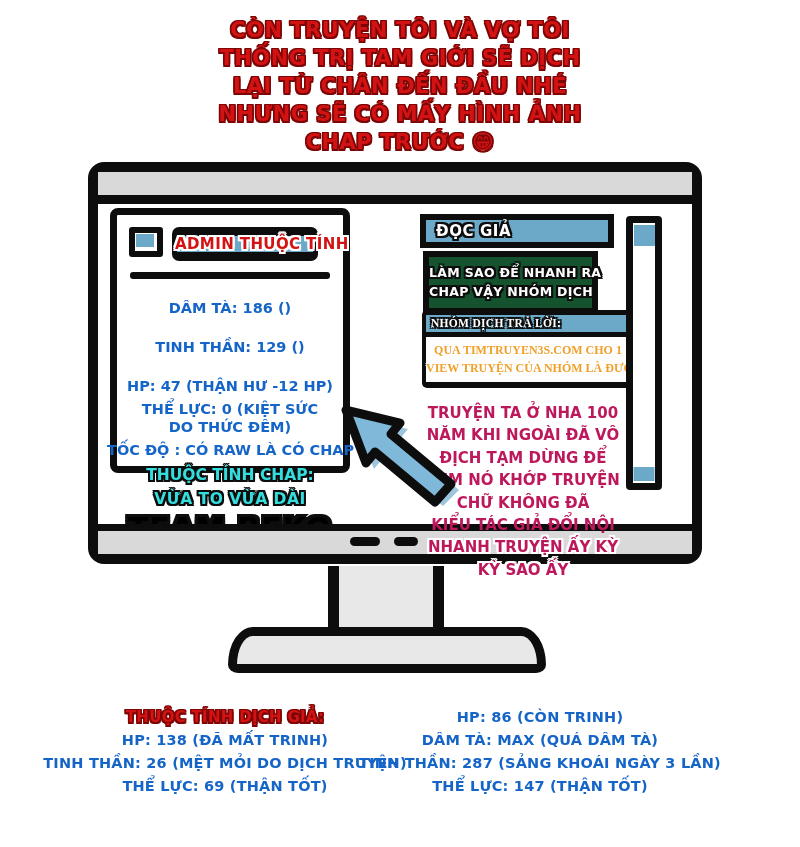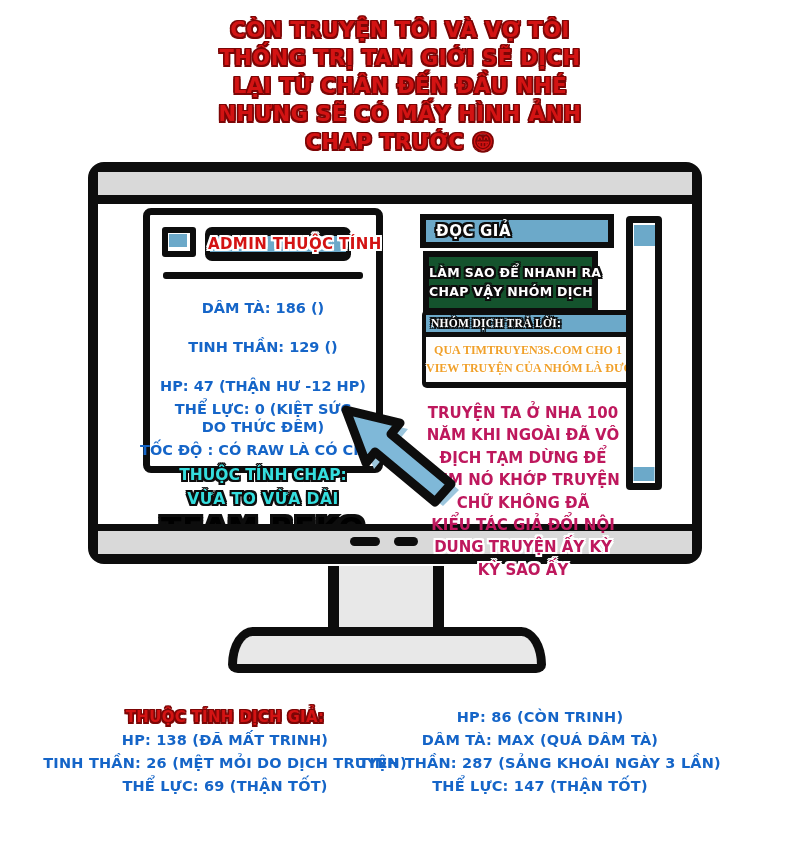--- a/index.html
+++ b/index.html
@@ -24,21 +24,21 @@
     border:9px solid #0d0d0d;border-radius:30px 30px 12px 12px / 46px 46px 10px 10px;}
   .monitor{left:88px;top:162px;width:614px;height:402px;background:#fff;
     border:10px solid #0d0d0d;border-radius:16px;box-sizing:border-box;}
   .titlebar{height:23px;background:#d9d9d9;border-bottom:9px solid #0d0d0d;}
   .screen{position:relative;height:320px;background:#fff;}
   .bezel{position:relative;height:23px;background:#d9d9d9;border-top:7px solid #0d0d0d;}
   .dash{position:absolute;top:6px;height:9px;background:#0d0d0d;border-radius:5px;}
   .dash1{left:252px;width:30px;}
   .dash2{left:296px;width:24px;}
   
-  .admin-panel{left:45px;top:4px;width:240px;height:265px;border:7px solid #0d0d0d;
+  .admin-panel{left:12px;top:4px;width:240px;height:265px;border:7px solid #0d0d0d;
     border-radius:8px;box-sizing:border-box;text-align:center;}
   .panel-head{display:flex;margin:12px 0 0 12px;gap:9px;text-align:left;}
   .checkbox{width:34px;height:30px;border:6px solid #0d0d0d;box-sizing:border-box;border-radius:3px;background:#fff;}
   .checkbox-fill{width:18px;height:13px;background:#6ca9c9;margin:1px 0 0 1px;}
   .title-box{position:relative;width:146px;height:34px;background:#0d0d0d;border-radius:7px;}
   .title-stripe{position:absolute;left:5px;right:5px;top:9px;height:16px;background:#6ca9c9;}
   .title-text{position:absolute;left:3px;top:8px;font-size:15px;white-space:nowrap;letter-spacing:.4px;}
   .divider{width:200px;height:7px;background:#0d0d0d;margin:11px auto 0;border-radius:3px;}
   .stats{margin-top:13px;color:#1565c8;font-size:14.5px;line-height:1.3;}
   .stat{margin-bottom:13px;margin-top:20px;}
@@ -129,21 +129,21 @@
       </div>
     </div>
 
     <div class="abs note">
       <div>TRUYỆN TA Ở NHA 100</div>
       <div>NĂM KHI NGOÀI ĐÃ VÔ</div>
       <div>ĐỊCH TẠM DỪNG ĐỂ</div>
       <div>XEM NÓ KHỚP TRUYỆN</div>
       <div>CHỮ KHÔNG ĐÃ</div>
       <div>KIỂU TÁC GIẢ ĐỔI NỘI</div>
-      <div class="ow">DUNG TRUYỆN ẤY KỲ</div>
+      <div class="ow">NHANH TRUYỆN ẤY KỲ</div>
       <div class="ow">KỲ SAO ẤY</div>
     </div>
 
     <div class="abs scrollbar">
       <div class="sb-top"></div>
       <div class="sb-bottom"></div>
     </div>
 
   </div>
 

